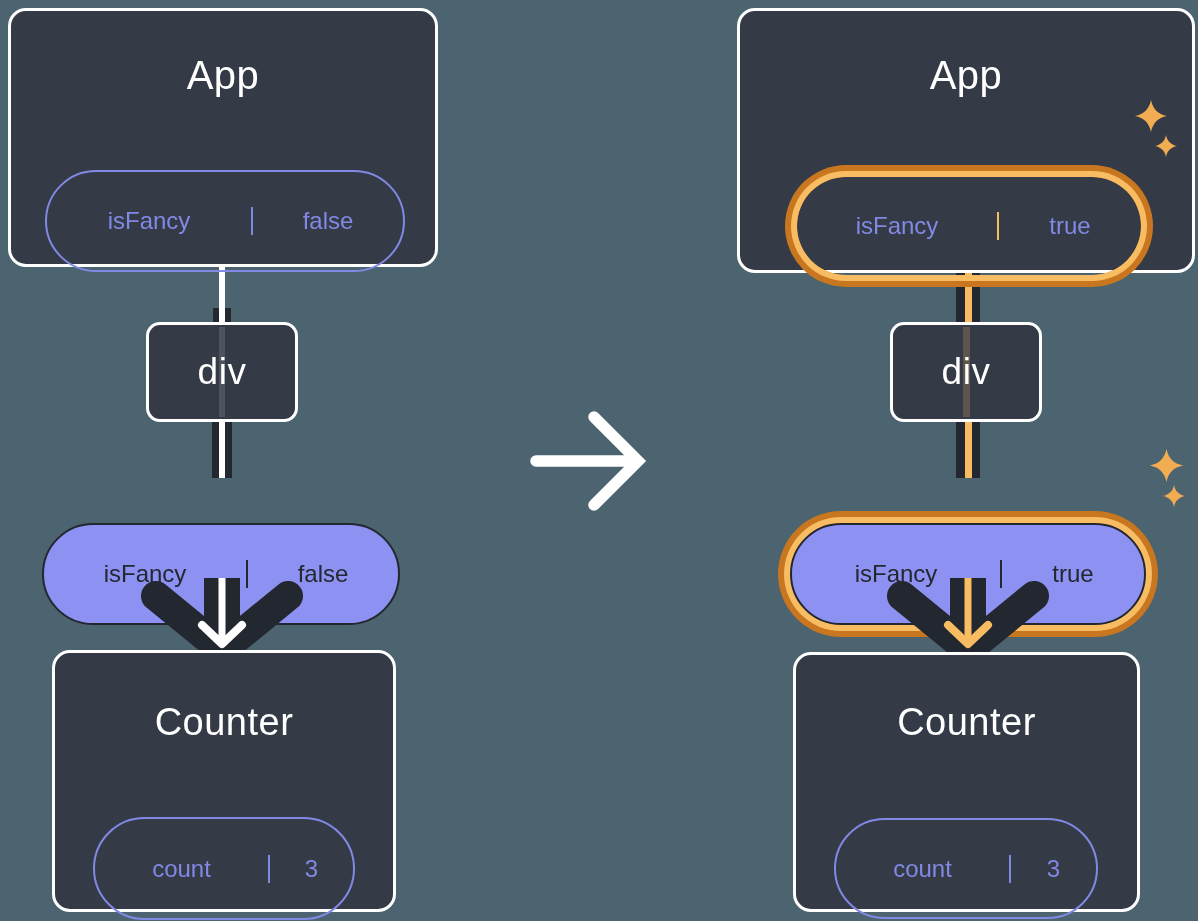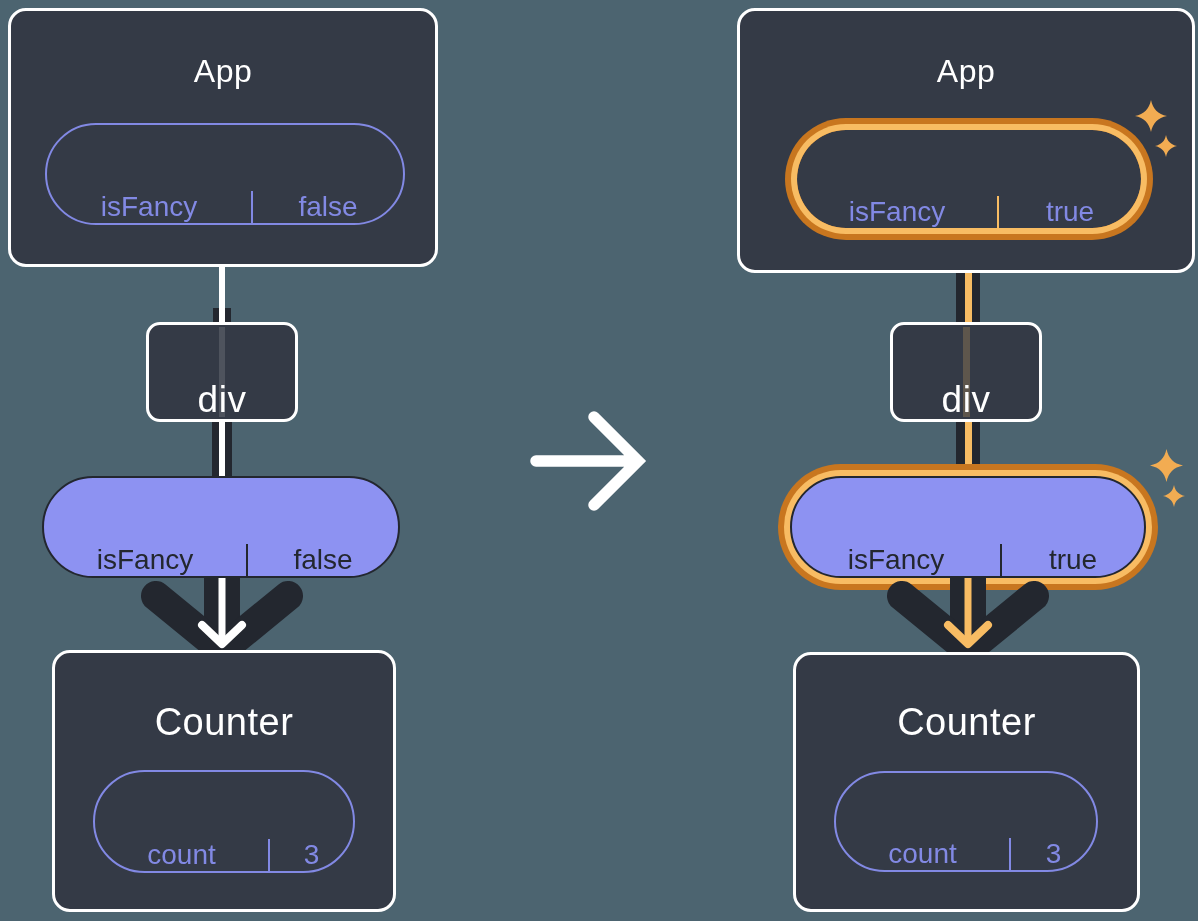--- a/index.html
+++ b/index.html
@@ -7,25 +7,25 @@
     --purple:#8289E4; --purpleLight:#8D92F2; --orange:#C8761F;
     --orangeLight:#F8BC63; --sparkle:#F2AC52;
   }
   html,body{margin:0;padding:0;}
   body{background:var(--background);font-family:"Liberation Sans", sans-serif;}
   #stage{position:relative;width:1198px;height:921px;background:var(--background);overflow:hidden;}
 
   .card{position:absolute;background:var(--card);border:3.5px solid var(--white);
         border-radius:18px;box-sizing:border-box;}
   .box-title{position:absolute;left:0;width:100%;text-align:center;color:var(--white);
-        font-size:32px;font-weight:500;letter-spacing:.5px;}
-  .div-title{font-size:37px;font-weight:400;margin-top:28px;}
+        font-size:40px;font-weight:500;letter-spacing:.5px;}
+  .div-title{font-size:37px;font-weight:400;}
 
-  .pill{position:absolute;display:flex;align-items:flex-end;border-radius:999px;
-        box-sizing:border-box;font-size:28px;}
+  .pill{position:absolute;display:flex;align-items:center;border-radius:999px;
+        box-sizing:border-box;font-size:24px;margin-top:47px;}
   .cell{display:flex;align-items:center;justify-content:center;box-sizing:border-box;}
   .outline-pill{border:2.5px solid var(--purple);color:var(--purple);}
   .outline-pill .cell-key{border-right:2.5px solid var(--purple);}
   .solid-pill{background:var(--purpleLight);border:2px solid var(--dark);color:var(--dark);font-weight:500;}
   .solid-pill .cell-key{border-right:2.5px solid var(--dark);}
   .hl-ring{box-shadow:0 0 0 6px var(--orangeLight), 0 0 0 12px var(--orange);}
   .app-pill-after{color:var(--purple);}
   .app-pill-after .cell-key{border-right:2.5px solid var(--orangeLight);}
   .value-bold{font-weight:400;}
 

